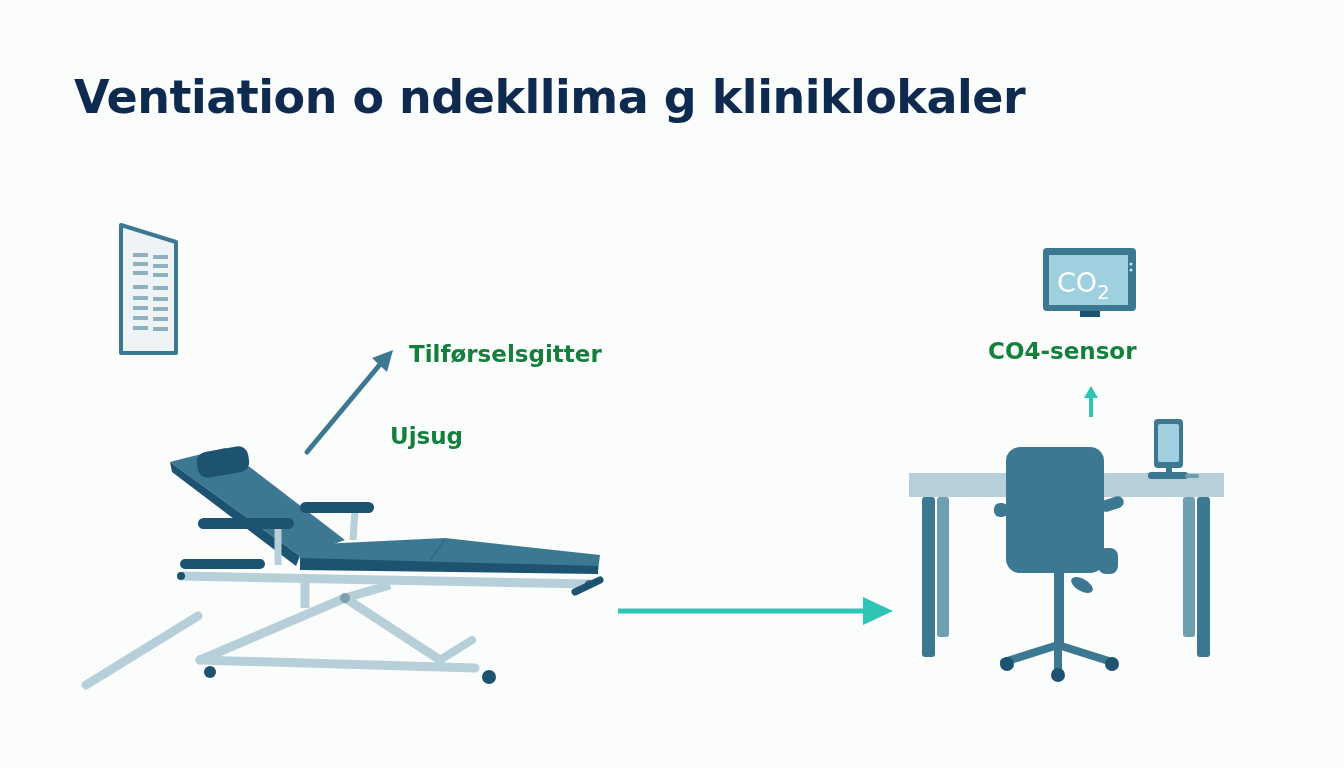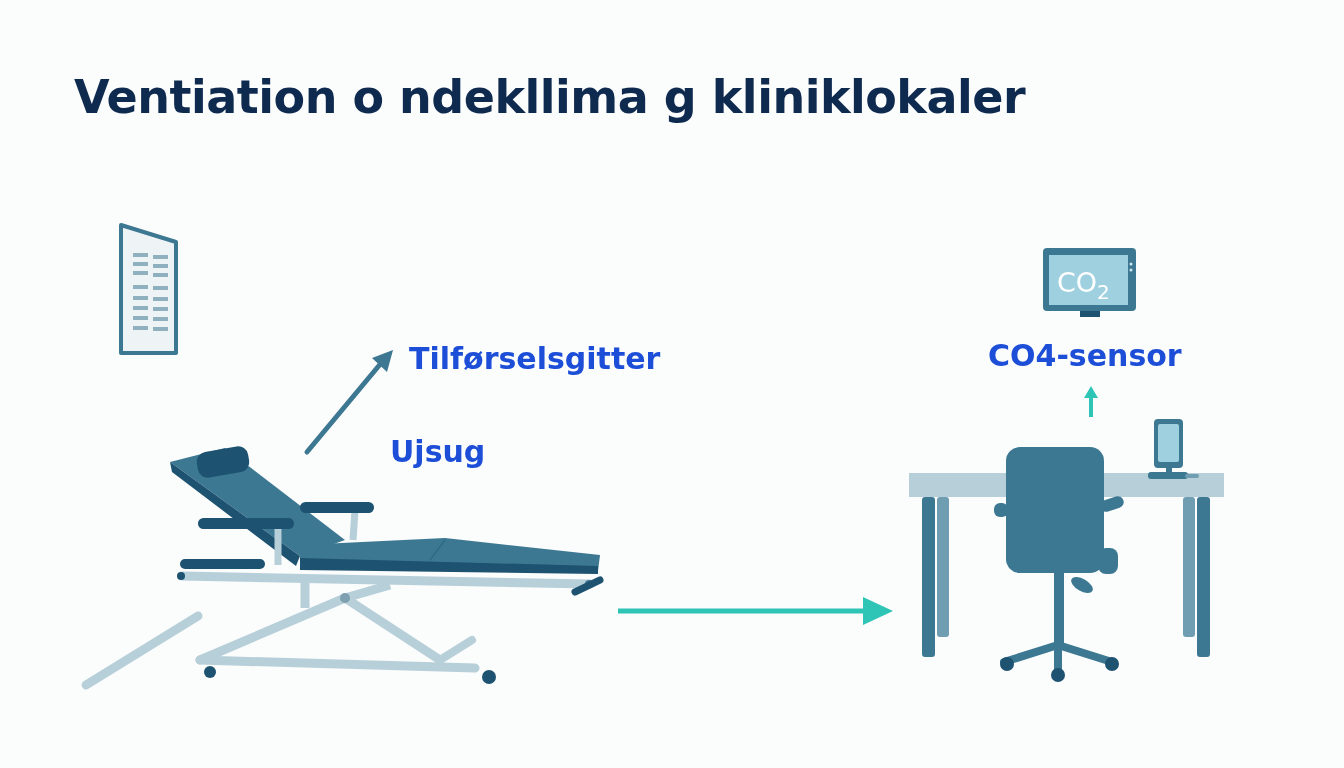--- a/index.html
+++ b/index.html
@@ -7,22 +7,22 @@
     width:1344px; height:768px; overflow:hidden; position:relative;
     background:#fbfcfc;
     font-family:"DejaVu Sans", "Liberation Sans", sans-serif;
   }
   .title {
     position:absolute; left:74px; top:70px;
     font-size:46px; font-weight:bold; letter-spacing:-0.5px;
     color:#0f2a4f; white-space:nowrap;
   }
   .label {
-    position:absolute; font-weight:bold; color:#1d4ed8; white-space:nowrap;
-    font-size:30px;
+    position:absolute; font-weight:bold; color:#15803d; white-space:nowrap;
+    font-size:23px;
   }
   svg.scene { position:absolute; left:0; top:0; }
 </style>
 </head>
 <body>
 
 <div class="title">Ventiation o ndekllima g kliniklokaler</div>
 
 <svg class="scene" width="1344" height="768" viewBox="0 0 1344 768">
 
@@ -132,14 +132,14 @@
     <text x="1057" y="292" font-family="DejaVu Sans, sans-serif" font-size="27" fill="#ffffff"><tspan>CO</tspan><tspan font-size="20" dy="7">2</tspan></text>
   </g>
 
   <g>
     <line x1="1091" y1="417" x2="1091" y2="397" stroke="#2ec4b6" stroke-width="4"></line>
     <polygon points="1084,398 1091,386 1098,398" fill="#2ec4b6"></polygon>
   </g>
 </svg>
 
 <div class="label" style="left:409px; top:341px;">Tilførselsgitter</div>
-<div class="label" style="left:390px; top:434px;">Ujsug</div>
+<div class="label" style="left:390px; top:423px;">Ujsug</div>
 <div class="label" style="left:988px; top:338px;">CO4-sensor</div>
 
 </body></html>

